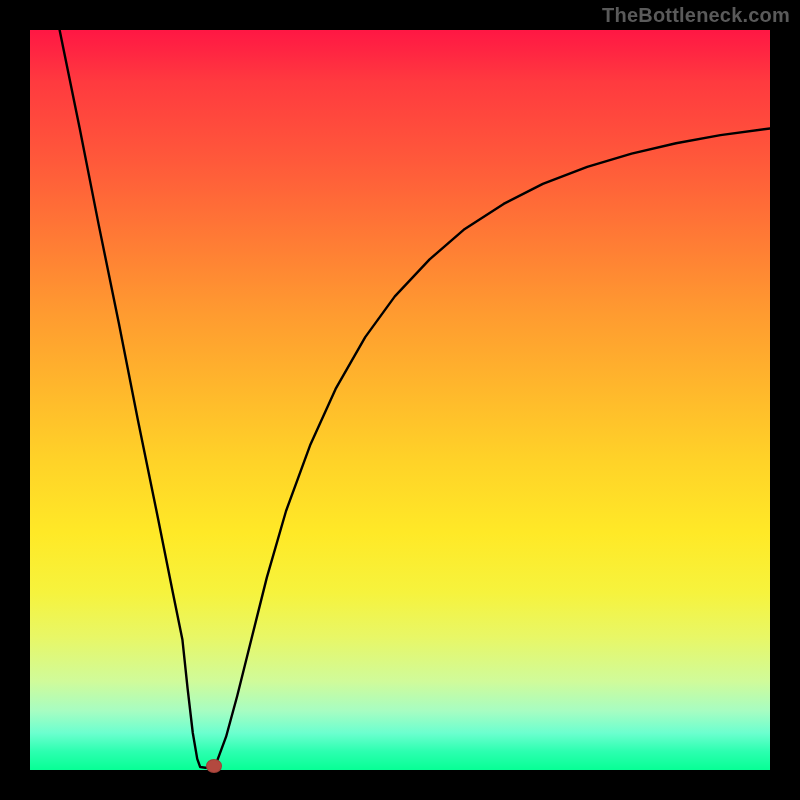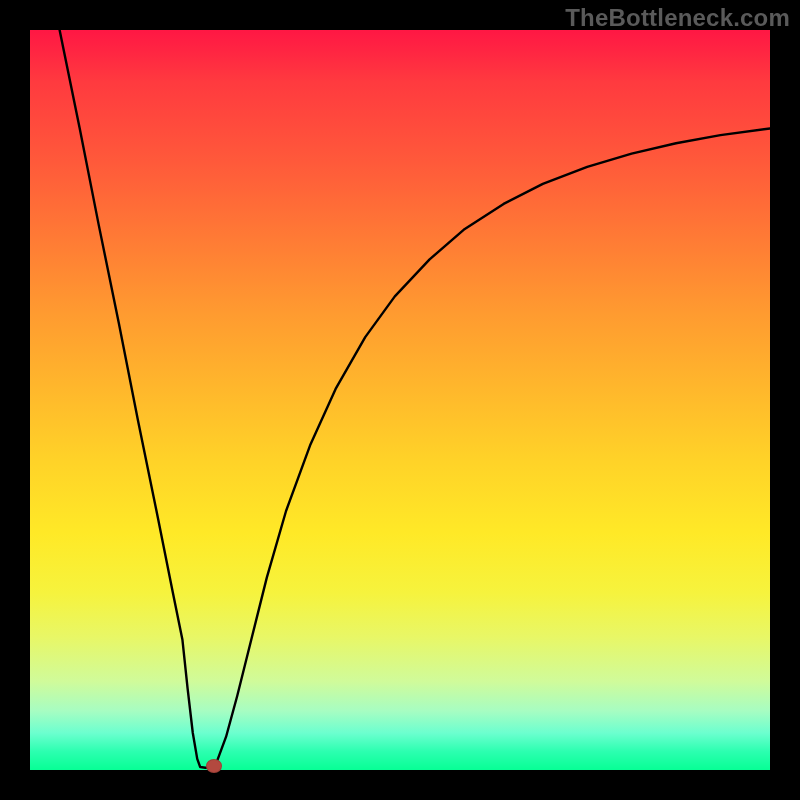--- a/index.html
+++ b/index.html
@@ -15,21 +15,21 @@
     position: relative;
     width: 800px;
     height: 800px;
     background: #000;
   }
   .attribution {
     position: absolute;
     top: 4px;
     right: 10px;
     color: #5a5a5a;
-    font-size: 24px;
+    font-size: 20px;
     font-weight: 600;
     letter-spacing: 0.2px;
     z-index: 5;
   }
   .plot {
     position: absolute;
     left: 30px;
     top: 30px;
     width: 740px;
     height: 740px;

